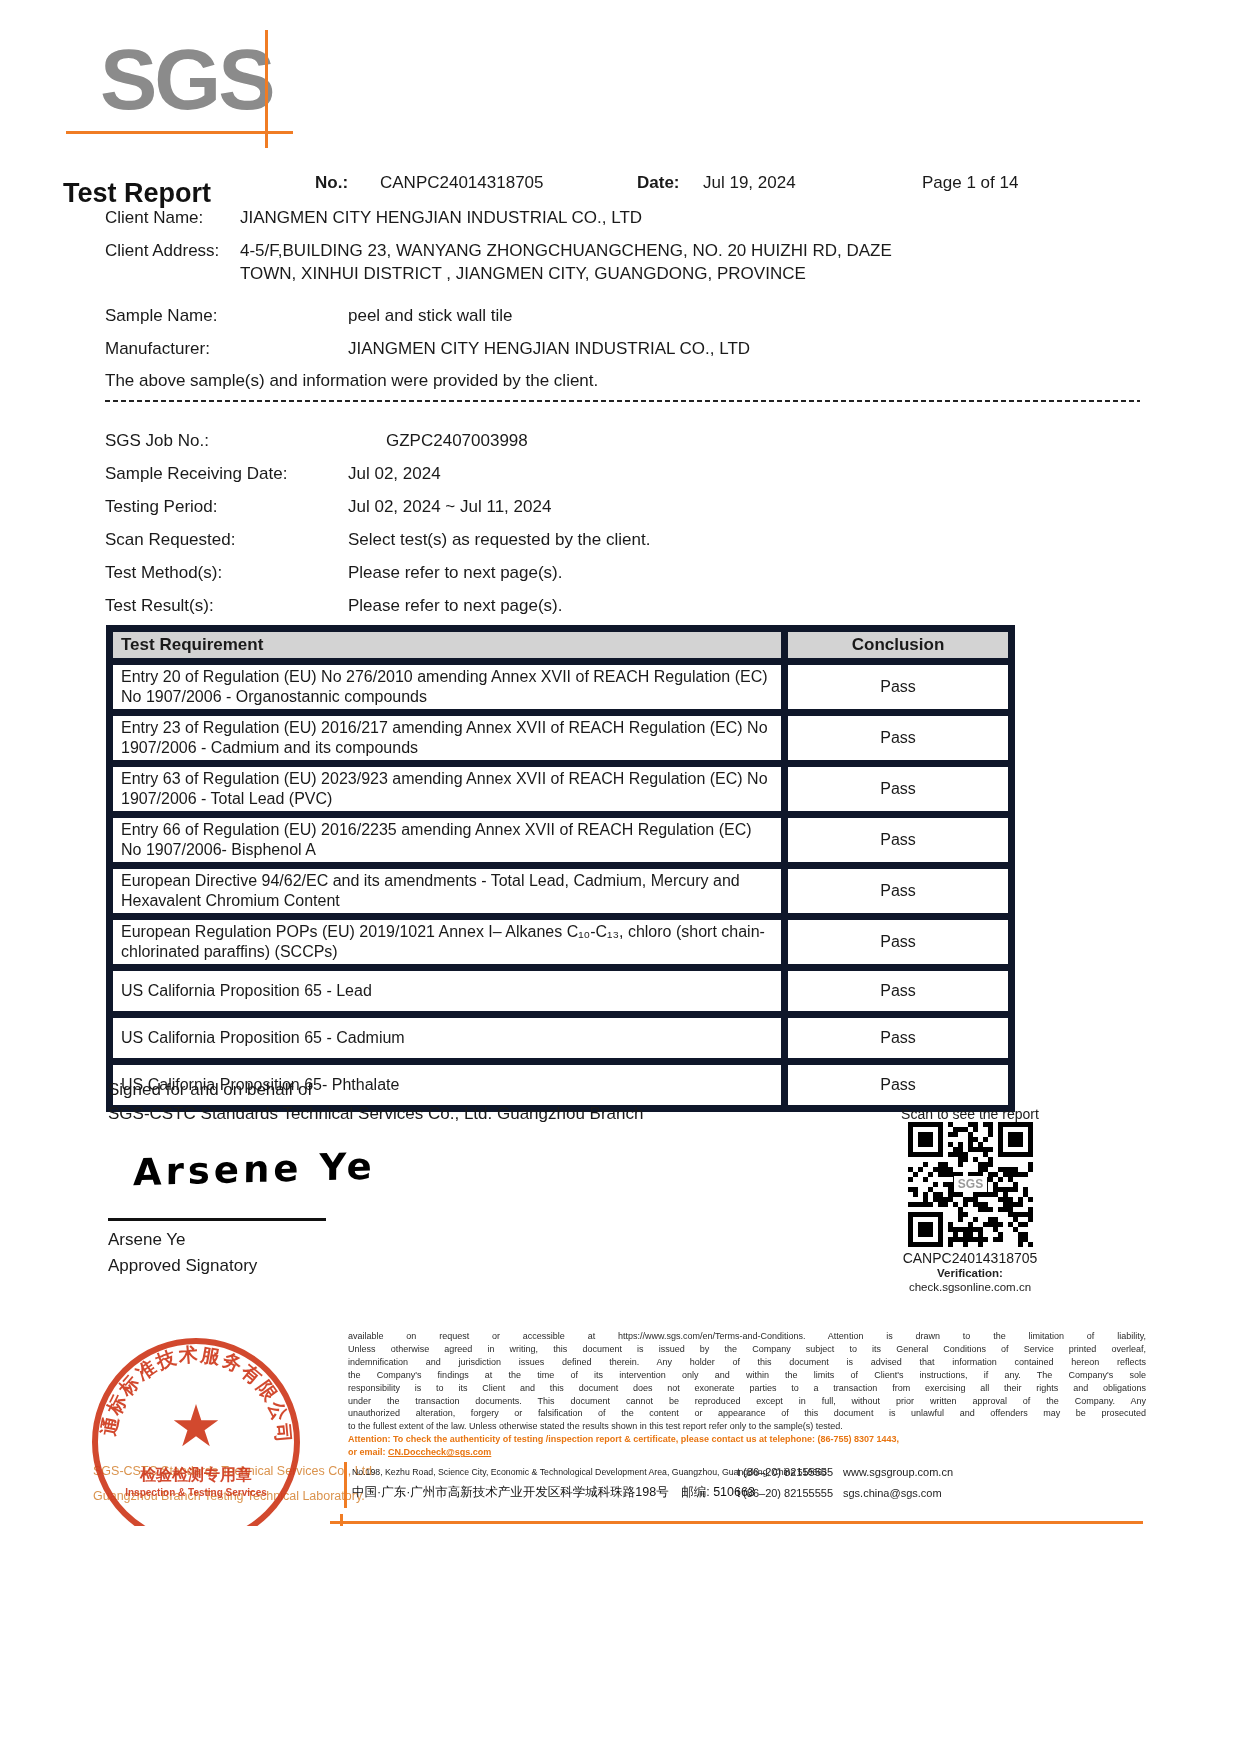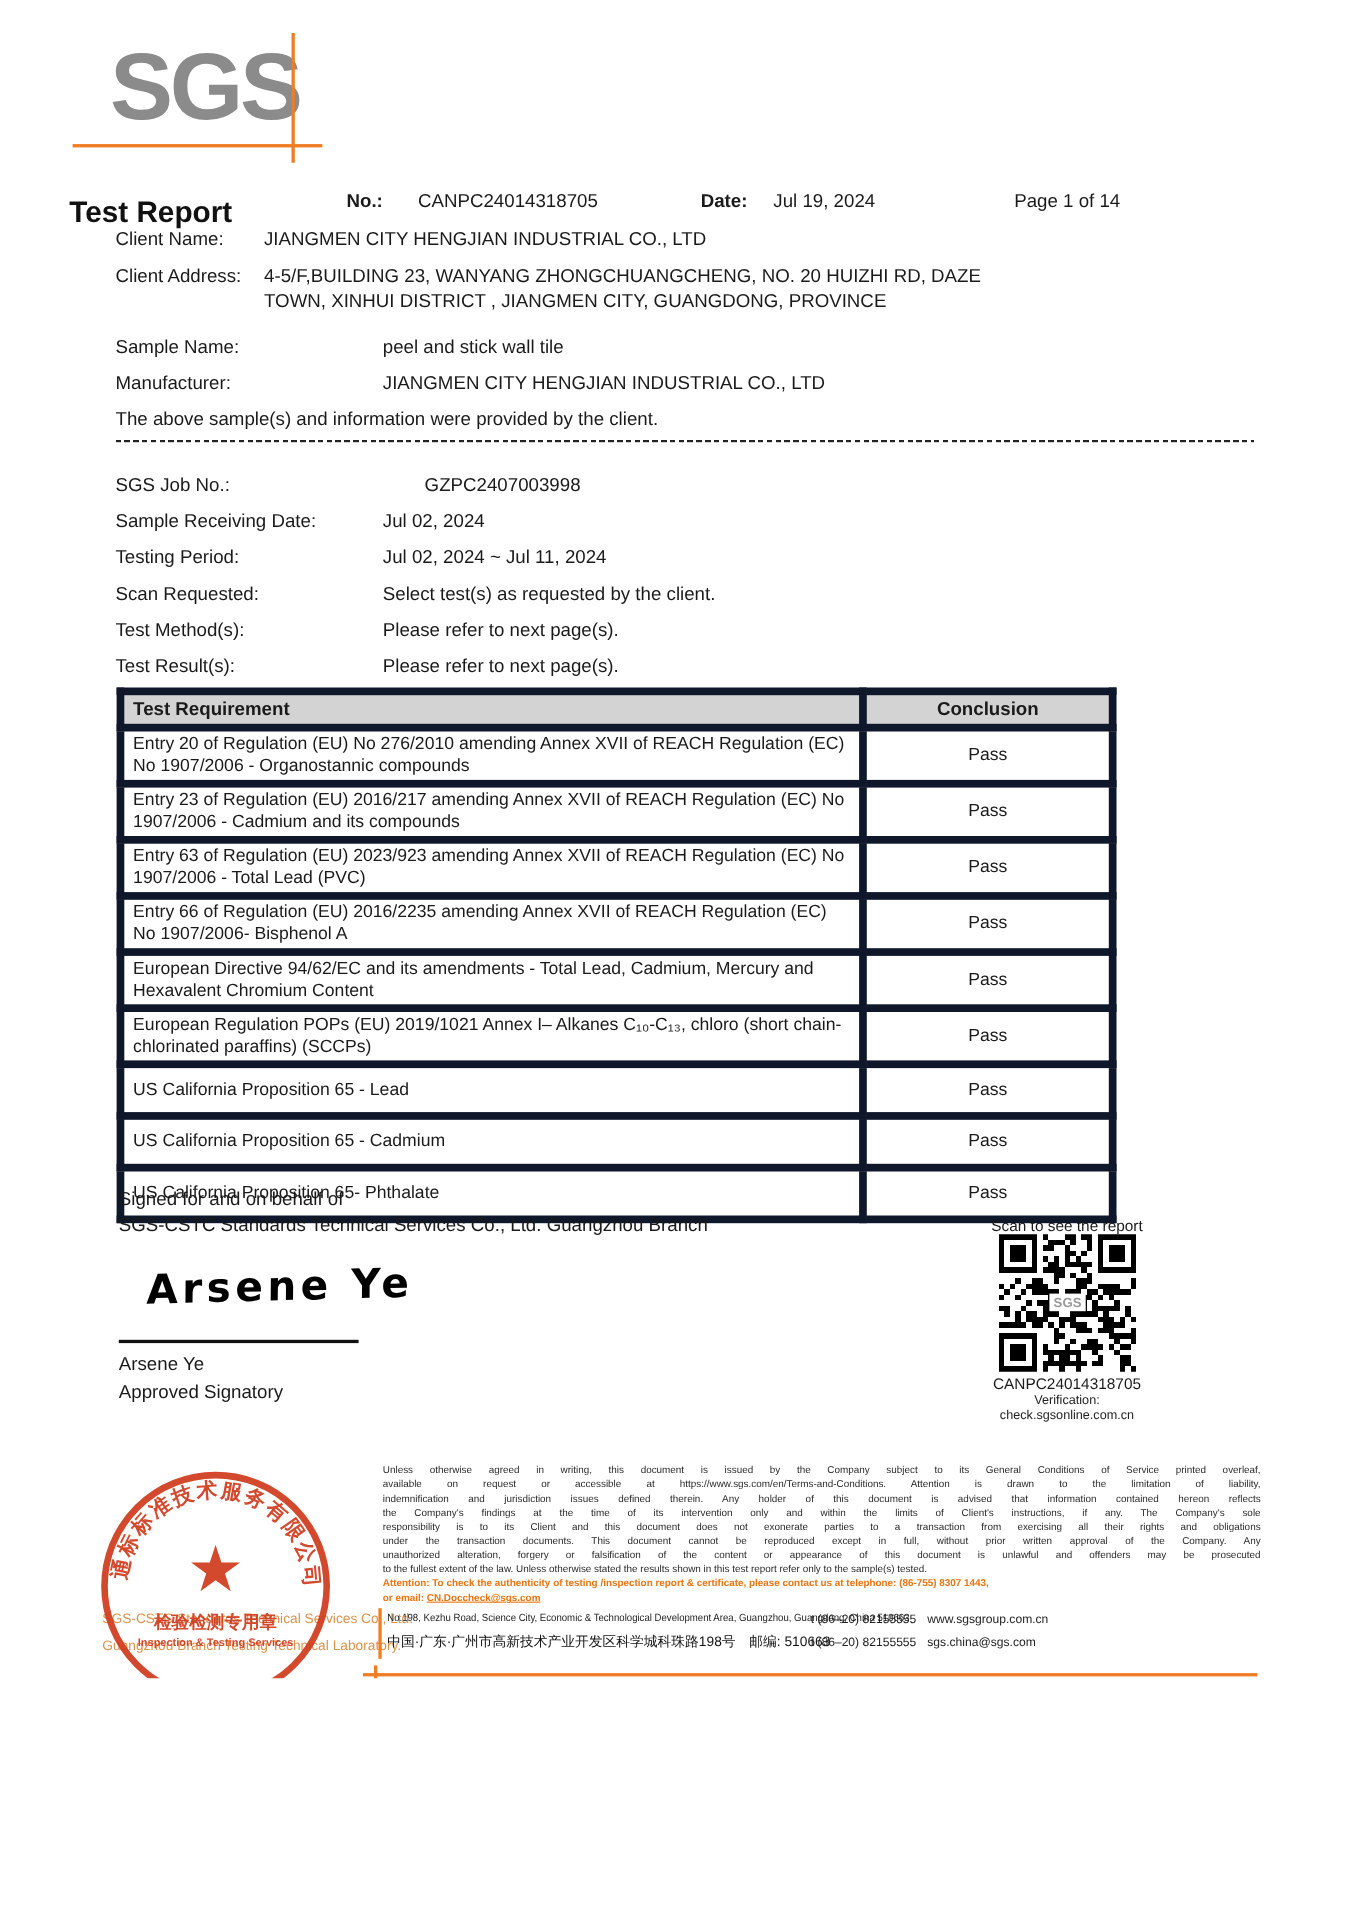--- a/index.html
+++ b/index.html
@@ -461,21 +461,21 @@
         <rect x="2" y="24" width="1" height="1" fill="#000"></rect>
         <rect x="3" y="24" width="1" height="1" fill="#000"></rect>
         <rect x="4" y="24" width="1" height="1" fill="#000"></rect>
         <rect x="5" y="24" width="1" height="1" fill="#000"></rect>
         <rect x="6" y="24" width="1" height="1" fill="#000"></rect>
       </svg>
     <div class="abs" style="left:46px;top:54px;width:33px;height:16px;background:#fff;color:#9a9a9a;
          font-size:12px;font-weight:bold;text-align:center;line-height:16px;">SGS</div>
   </div>
   <div class="abs qr-sub" style="left:850px;top:1250px;width:240px;">CANPC24014318705</div>
-  <div class="abs qr-small" style="left:850px;top:1267px;width:240px;">Verification:</div>
+  <div class="abs qr-small" style="left:850px;top:1267px;width:240px;font-weight:bold;">Verification:</div>
   <div class="abs qr-small" style="left:850px;top:1281px;width:240px;">check.sgsonline.com.cn</div>
 
   <div class="abs stamp-behind" style="left:93px;top:1464px;">SGS-CSTC Standards Technical Services Co., Ltd.</div>
   <div class="abs stamp-behind" style="left:93px;top:1489px;">Guangzhou Branch Testing Technical Laboratory.</div>
 
   <div class="abs" style="left:88px;top:1334px;width:216px;height:216px;opacity:.92;">
     <svg width="216" height="216" viewBox="0 0 216 216">
       <defs>
         <path id="ringpath" d="M 27,108 A 81,81 0 1 1 189,108"></path>
       </defs>
@@ -483,22 +483,22 @@
       <text fill="#cf3a1d" font-size="19" font-weight="bold" letter-spacing="2">
         <textPath href="#ringpath" startOffset="2%">通标标准技术服务有限公司广州分公司</textPath>
       </text>
       <text x="108" y="112" text-anchor="middle" font-size="58" fill="#cf3a1d">★</text>
       <text x="108" y="146" text-anchor="middle" font-size="16" font-weight="bold" fill="#cf3a1d">检验检测专用章</text>
       <text x="108" y="162" text-anchor="middle" font-size="10" font-weight="bold" fill="#cf3a1d">Inspection &amp; Testing Services</text>
     </svg>
   </div>
 
   <div class="abs legal" style="left:348px;top:1330px;">
+    <div class="legal-line">available on request or accessible at https://www.sgs.com/en/Terms-and-Conditions. Attention is drawn to the limitation of liability,</div>
     <div class="legal-line">Unless otherwise agreed in writing, this document is issued by the Company subject to its General Conditions of Service printed overleaf,</div>
-    <div class="legal-line">available on request or accessible at https://www.sgs.com/en/Terms-and-Conditions. Attention is drawn to the limitation of liability,</div>
     <div class="legal-line">indemnification and jurisdiction issues defined therein. Any holder of this document is advised that information contained hereon reflects</div>
     <div class="legal-line">the Company's findings at the time of its intervention only and within the limits of Client's instructions, if any. The Company's sole</div>
     <div class="legal-line">responsibility is to its Client and this document does not exonerate parties to a transaction from exercising all their rights and obligations</div>
     <div class="legal-line">under the transaction documents. This document cannot be reproduced except in full, without prior written approval of the Company. Any</div>
     <div class="legal-line">unauthorized alteration, forgery or falsification of the content or appearance of this document is unlawful and offenders may be prosecuted</div>
     <div class="legal-line last">to the fullest extent of the law. Unless otherwise stated the results shown in this test report refer only to the sample(s) tested.</div>
     <div class="attn">Attention: To check the authenticity of testing /inspection report &amp; certificate, please contact us at telephone: (86-755) 8307 1443,</div>
     <div class="attn"><span>or email: </span><a href="#" style="text-decoration:underline;">CN.Doccheck@sgs.com</a></div>
   </div>
 

